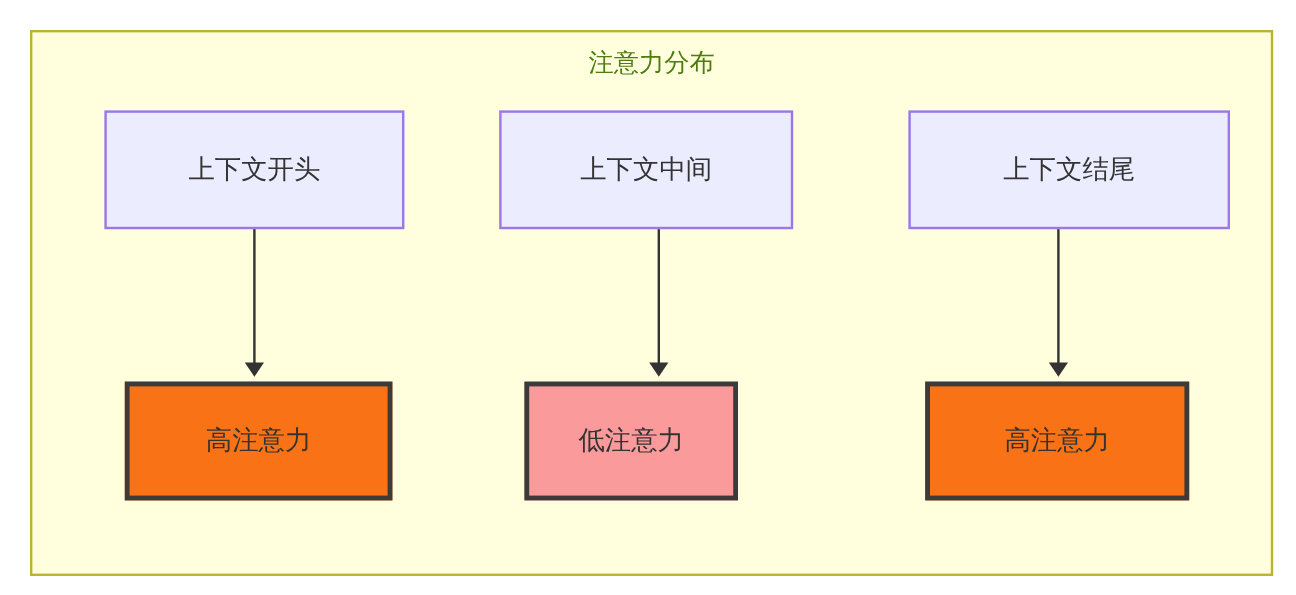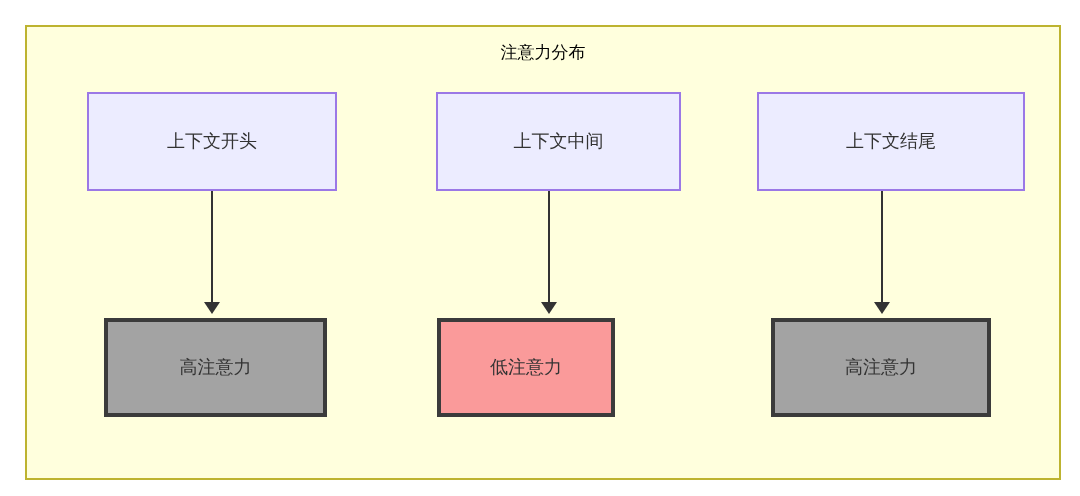--- a/index.html
+++ b/index.html
@@ -32,58 +32,58 @@
     border: 2px solid #bdb330;
     box-sizing: border-box;
   }
 
   .frame-title {
     position: absolute;
     left: 0;
     top: 12px;
     width: 100%;
     text-align: center;
-    font-size: 17px;
-    color: #000000;
+    font-size: 21px;
+    color: #4d7c0f;
     line-height: 28px;
     white-space: nowrap;
   }
 
   
   .node {
     position: absolute;
     box-sizing: border-box;
     display: flex;
     align-items: center;
     justify-content: center;
     text-align: center;
-    font-size: 18px;
+    font-size: 22px;
     color: #333333;
     line-height: 1.2;
     white-space: nowrap;
   }
 
   
   .node.ctx {
     background: #ececff;
     border: 2px solid #9b78e6;
     height: 99px;
   }
 
   
   .node.level {
     border: 4px solid #3b3b3b;
     height: 99px;
   }
-  .node.level.high { background: #a3a3a3; }
+  .node.level.high { background: #f97316; }
   .node.level.low  { background: #fa9a9a; }
 
   
   .col1.top    { left: 87px;  width: 250px; top: 92px; }
-  .col2.top    { left: 436px; width: 245px; top: 92px; font-family: Liberation Serif, serif; }
+  .col2.top    { left: 416px; width: 245px; top: 92px; font-family: Liberation Serif, serif; }
   .col3.top    { left: 757px; width: 268px; top: 92px; }
 
   .col1.bottom { left: 104px; width: 223px; top: 318px; }
   .col2.bottom { left: 437px; width: 178px; top: 318px; }
   .col3.bottom { left: 771px; width: 220px; top: 318px; }
 
   
   .arrow {
     position: absolute;
     width: 2px;

